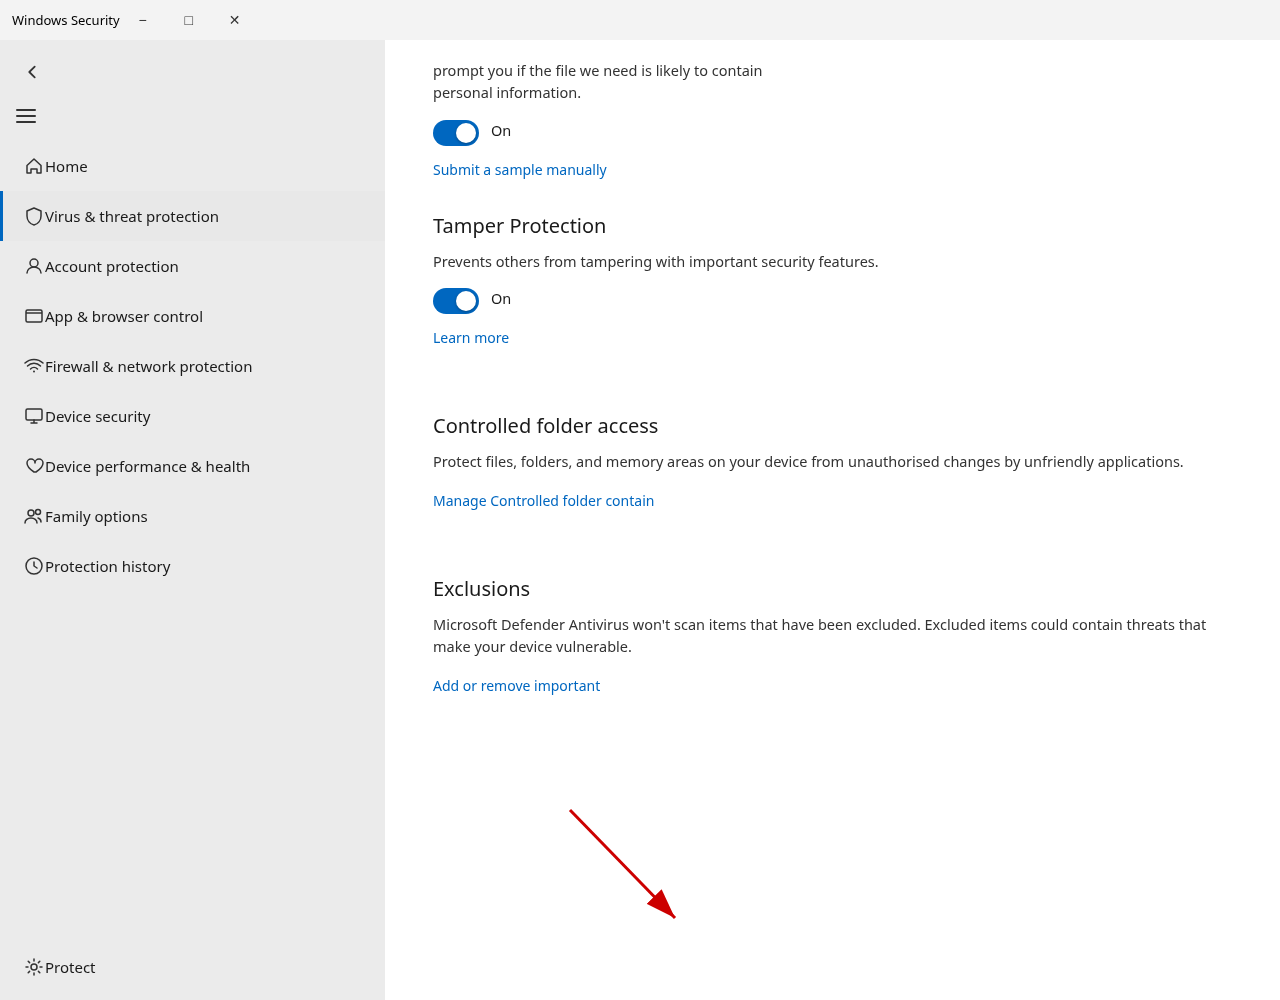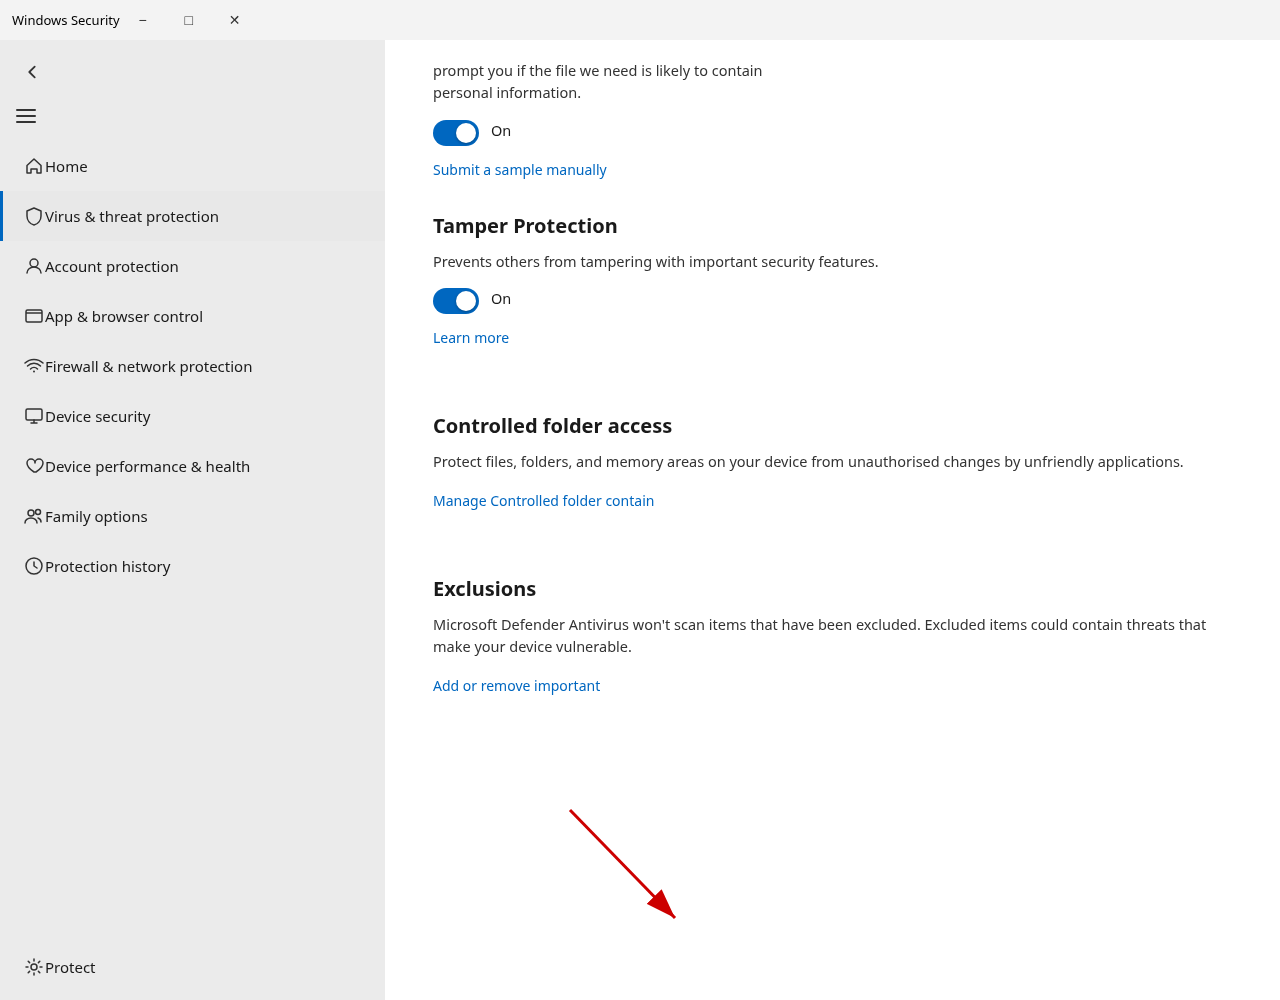--- a/index.html
+++ b/index.html
@@ -123,21 +123,21 @@
       overflow-y: auto;
       padding: 0 48px 48px 48px;
     }
 
     .section {
       margin-bottom: 32px;
       padding-top: 32px;
     }
     .section h2 {
       font-size: 20px;
-      font-weight: 700;
+      font-weight: 400;
       color: #1a1a1a;
       margin-bottom: 12px;
     }
     .section p {
       font-size: 14.5px;
       color: #333;
       line-height: 1.5;
       margin-bottom: 16px;
     }
 

